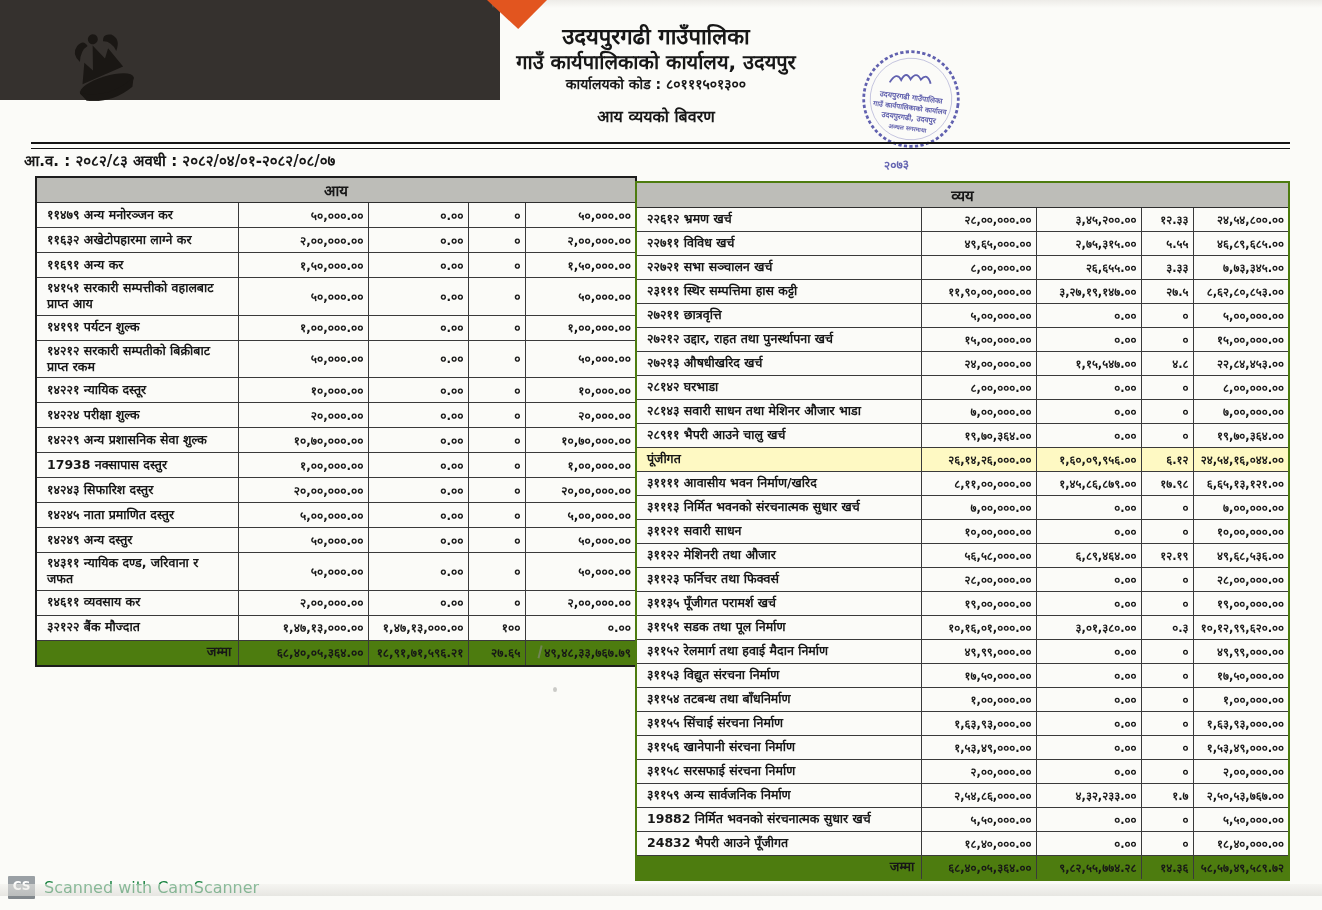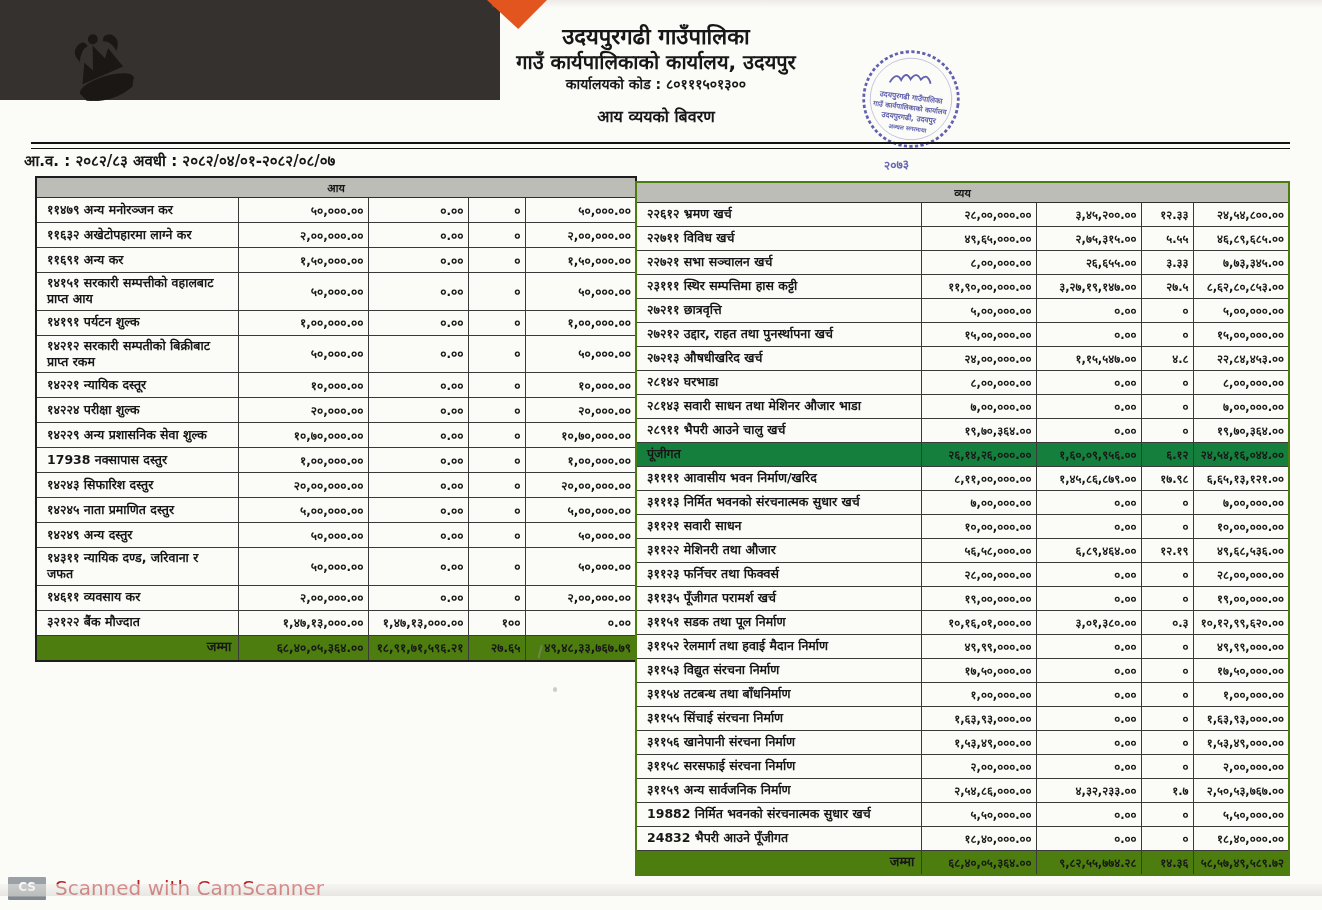--- a/index.html
+++ b/index.html
@@ -27,42 +27,42 @@
   .stamp-year{position:absolute;left:884px;top:156px;font-size:12px;font-weight:bold;
     transform:rotate(-4deg);opacity:.8;}
   
   .rule-top{position:absolute;left:31px;top:142px;width:1259px;height:4px;
     border-top:2px solid #141414;border-bottom:1px solid #141414;}
   .period{position:absolute;left:24px;top:150px;font-size:15px;font-weight:bold;}
   
   table{position:absolute;border-collapse:collapse;table-layout:fixed;background:transparent;}
   #income-table{left:35px;top:176px;width:600px;border:2px solid #1d1d1d;}
   #expense-table{left:635px;top:181px;width:653px;border:2px solid #4d7c0f;}
-  th.tbl-title{border:1px solid #2e2e2e;background:#bdbdb8;font-size:11px;font-weight:bold;
+  th.tbl-title{border:1px solid #2e2e2e;background:#bdbdb8;font-size:15px;font-weight:bold;
     padding:2px 0;text-align:center;}
   td{border:1px solid #3a3a3a;vertical-align:middle;}
   td.lab{font-size:12.5px;font-weight:600;text-align:left;padding:2px 10px;line-height:1.3;}
   td.num{font-size:12px;font-weight:600;text-align:right;padding:2px 4px;white-space:nowrap;}
   #expense-table td{height:19px;}
   #expense-table td.num{font-size:11.5px;}
   #income-table td{height:20px;}
   tr.total td{background:#4d7c0f;font-weight:bold;}
   tr.total td.lab{text-align:right;padding-right:6px;font-size:13px;}
-  tr.section td{background:#15803d;margin-top:17px;}
+  tr.section td{background:#fef9c3;margin-top:17px;}
   
   .pm1{position:absolute;left:539px;top:646px;width:5px;height:13px;
     border-left:2px solid #8a8a86;transform:rotate(14deg);opacity:.6;}
   .pm2{position:absolute;left:553px;top:687px;width:4px;height:5px;background:#9a9a96;
     border-radius:50%;opacity:.5;}
   
   .camscanner{position:absolute;left:8px;top:876px;display:flex;align-items:center;gap:9px;}
-  .cs-badge{display:inline-block;width:38px;height:20px;background:#9aa0a5;color:#fff;
+  .cs-badge{display:inline-block;width:27px;height:20px;background:#9aa0a5;color:#fff;
     font-size:12px;font-weight:bold;text-align:center;line-height:20px;border-radius:1px;
     border-bottom:3px solid #82888d;}
-  .cs-text{font-size:20px;color:#b91c1c;}
+  .cs-text{font-size:16px;color:#15803d;}
 </style>
 </head>
 <body>
 
 <div class="page">
 
   <div class="scan-top-dark"></div>
   <div class="scan-top-right"></div>
   <div class="scan-orange" id="fold" style="background: rgb(226, 85, 31);"></div>
 

